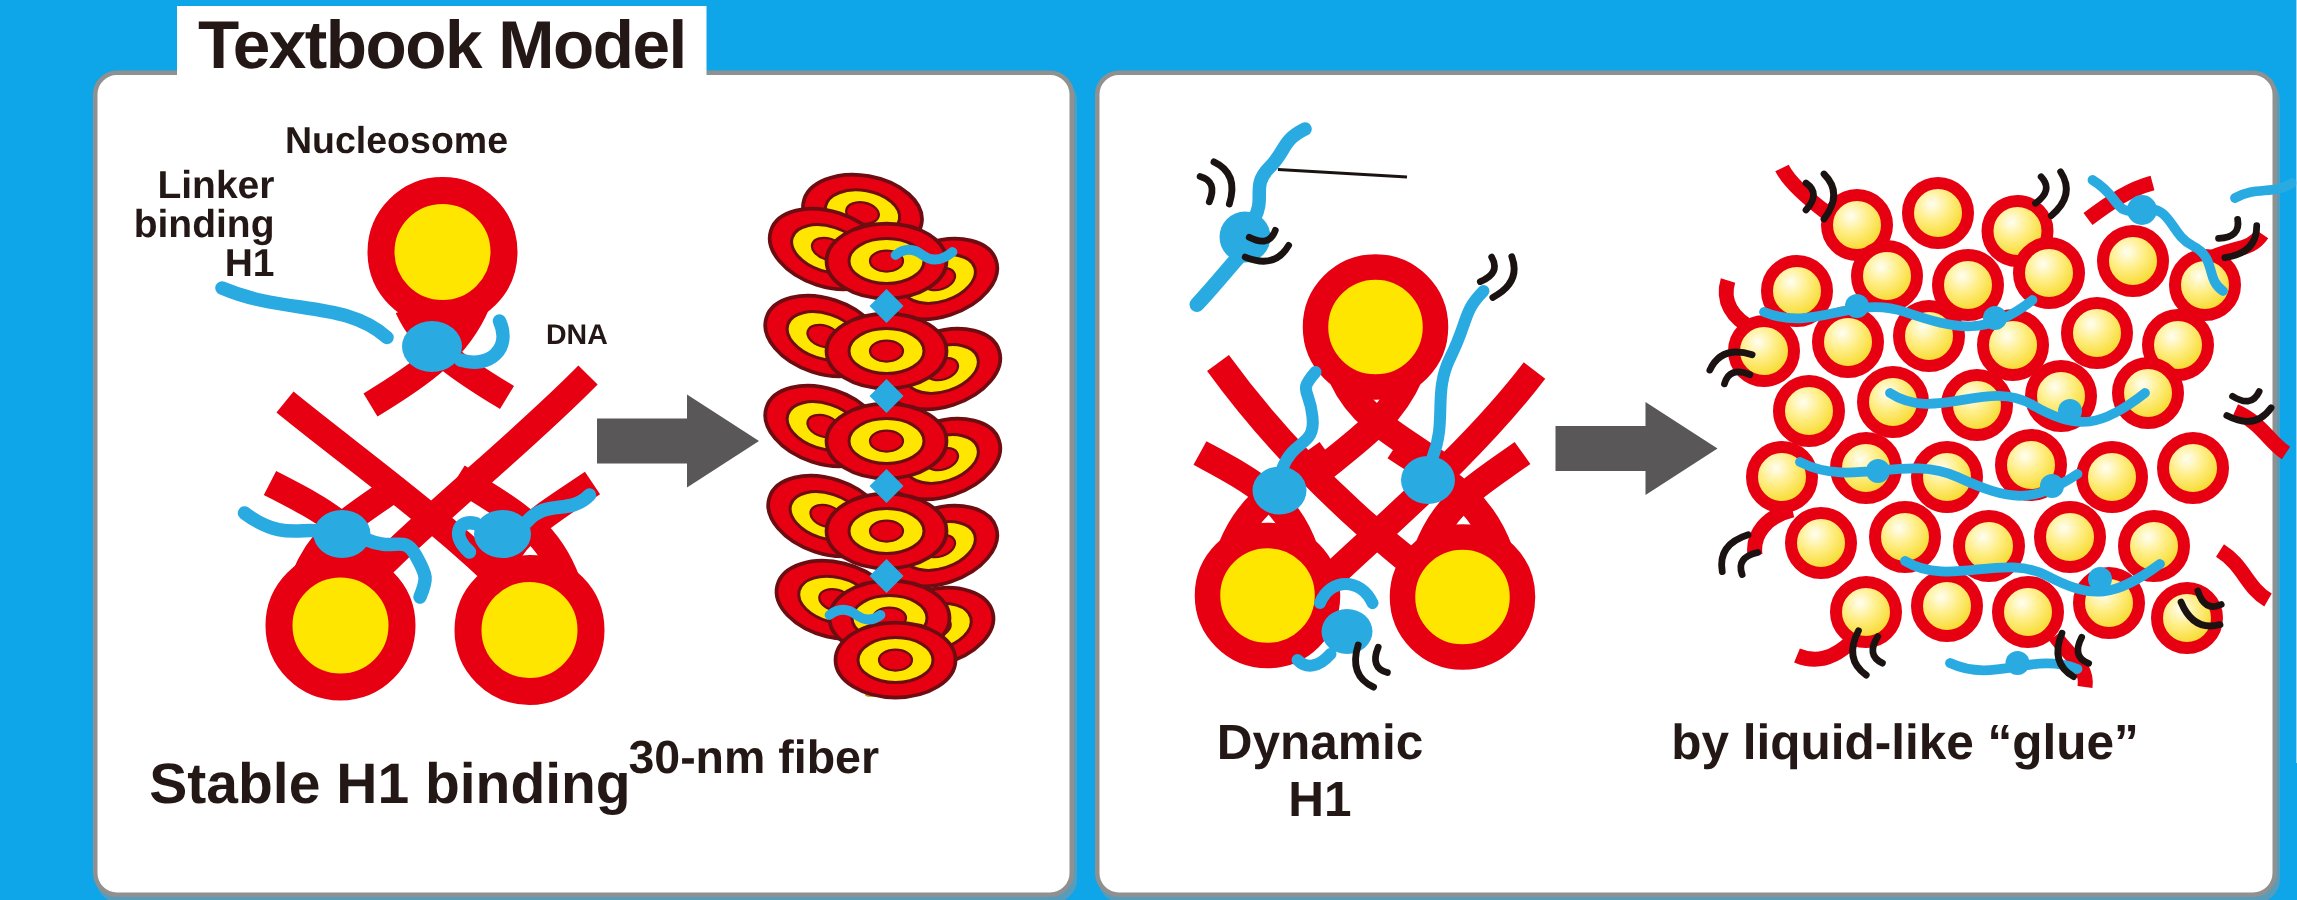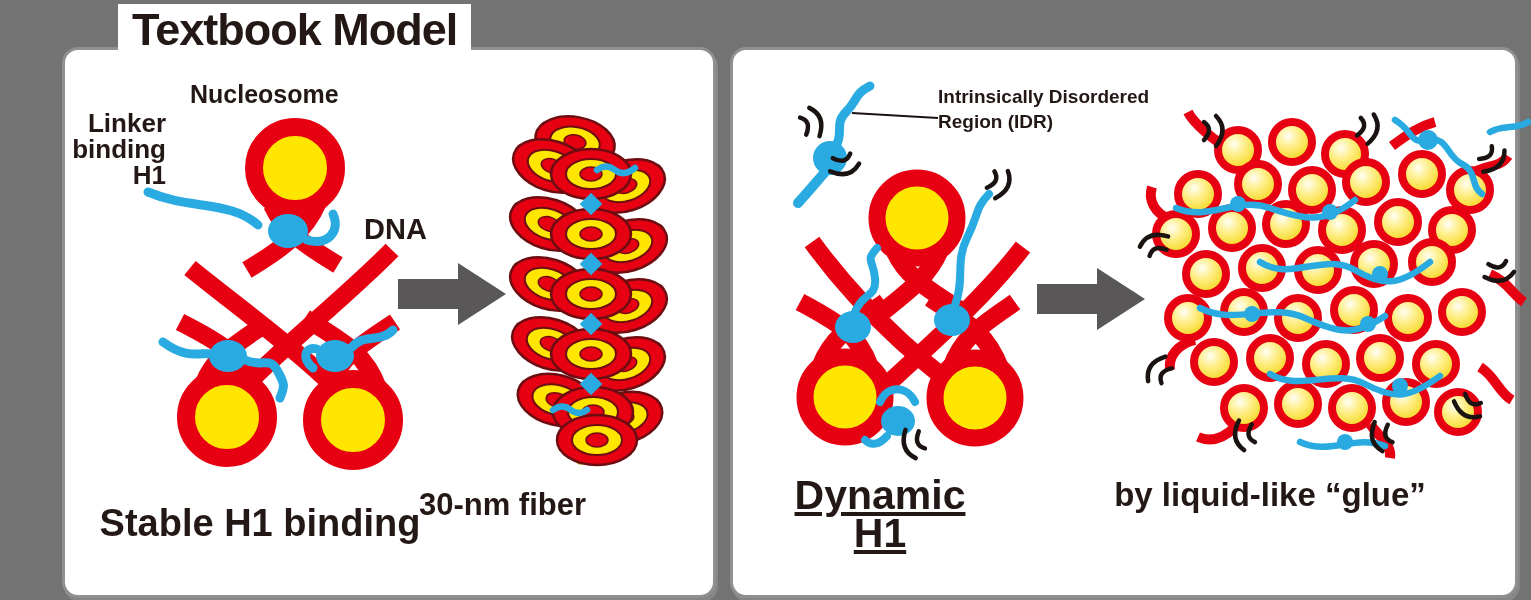--- a/index.html
+++ b/index.html
@@ -1,16 +1,16 @@
 <!DOCTYPE html>
 <html><head>
 <meta charset="utf-8">
 <style>
   html,body{margin:0;padding:0;background:#fff;}
-  .stage{position:relative;width:1531px;height:600px;background:#737373;overflow:hidden;
+  .stage{position:relative;width:1531px;height:600px;background:#0ea5e9;overflow:hidden;
          font-family:"Liberation Sans",sans-serif;color:#231815;}
   .panel{position:absolute;top:47px;height:545px;border:3px solid #8f9090;border-radius:16px;
          background:#fff;box-shadow:2px 4px 0 rgba(150,150,151,.55);}
   .panel-title{position:absolute;top:4px;font-size:45px;font-weight:700;letter-spacing:-1px;
                background:#fff;padding:0 14px;white-space:nowrap;z-index:5;color:#231815;}
   .lbl{position:absolute;font-weight:700;color:#231815;z-index:4;}
   .caption{position:absolute;font-weight:700;text-align:center;color:#231815;z-index:4;}
   svg{position:absolute;overflow:visible;}
   .strand{stroke:#e60012;stroke-width:18;fill:none;}
   .strand-thin{stroke:#e60012;stroke-width:10;fill:none;}
@@ -40,27 +40,27 @@
         <ellipse rx="11" ry="7" fill="#e60012" stroke="#6d0d12" stroke-width="1.5"></ellipse>
       </g>
     </defs>
   </svg>
 
   <div class="panel" style="left:62px;width:648px;"></div>
   <div class="panel-title" style="left:118px;">Textbook Model</div>
 
   <div class="lbl" style="left:190px;top:80px;width:220px;font-size:25px;text-align:left;">Nucleosome</div>
 
-  <div class="lbl" style="left:48px;top:110px;width:118px;font-size:26px;line-height:26px;text-align:right;">
+  <div class="lbl" style="left:65px;top:110px;width:118px;font-size:26px;line-height:26px;text-align:right;">
     <div>Linker</div>
     <div>binding</div>
     <div>H1</div>
   </div>
 
-  <div class="lbl" style="left:364px;top:213px;font-size:29px;">DNA</div>
+  <div class="lbl" style="left:364px;top:213px;font-size:19px;">DNA</div>
 
   <svg style="left:95px;top:118px;" width="330" height="365" viewBox="0 0 330 365">
     <g>
       <path class="strand" d="M 95 150 C 150 195, 230 250, 277 310"></path>
       <path class="strand" d="M 297 132 C 240 190, 165 245, 120 302"></path>
       <path class="strand" d="M 177 87 C 190 115, 215 130, 243 147"></path>
       <path class="strand" d="M 223 84 C 210 115, 185 132, 152 152"></path>
       <path class="strand" d="M 108 267 C 120 237, 140 227, 173 204"></path>
       <path class="strand" d="M 157 269 C 145 234, 120 222, 85 204"></path>
       <path class="strand" d="M 234 270 C 246 237, 266 227, 300 204"></path>
@@ -127,24 +127,20 @@
 
   <svg style="left:790px;top:68px;" width="160" height="150" viewBox="0 0 160 150">
     <line x1="62" y1="45" x2="148" y2="50" stroke="#1a1311" stroke-width="2"></line>
     <path class="h1tail" style="stroke-width:10" d="M 8 135 C 20 122, 28 112, 36 103"></path>
     <path class="h1tail" d="M 46 78 C 54 64, 44 56, 56 44 S 64 26, 80 18"></path>
     <circle cx="40" cy="90" r="17" fill="#29abe2"></circle>
     <use href="#vib" transform="translate(8,44) rotate(-20)"></use>
     <use href="#vib" transform="translate(66,84) rotate(75)"></use>
   </svg>
 
-  <div class="lbl" style="left:938px;top:84px;font-size:19px;line-height:25px;">
-    <div>Intrinsically Disordered</div>
-    <div>Region (IDR)</div>
-  </div>
 
   <svg style="left:775px;top:150px;" width="300" height="335" viewBox="0 0 300 335">
     <g>
       <path class="strand" d="M 37 92 C 90 165, 160 225, 216 262"></path>
       <path class="strand" d="M 248 97 C 200 160, 130 215, 88 258"></path>
       <path class="strand" d="M 120 102 C 132 128, 155 140, 185 160"></path>
       <path class="strand" d="M 165 100 C 152 130, 128 145, 100 168"></path>
       <path class="strand" d="M 46 215 C 58 185, 78 175, 110 152"></path>
       <path class="strand" d="M 95 217 C 83 182, 58 170, 25 152"></path>
       <path class="strand" d="M 176 218 C 188 185, 208 175, 240 152"></path>
@@ -245,20 +241,20 @@
       <use href="#vib" transform="translate(356,30) rotate(45)"></use>
       <use href="#vib" transform="translate(372,148) rotate(80)"></use>
       <use href="#vib" transform="translate(4,146) rotate(250)"></use>
       <use href="#vib" transform="translate(18,276) rotate(215)"></use>
       <use href="#vib" transform="translate(116,336) rotate(170)"></use>
       <use href="#vib" transform="translate(254,336) rotate(165)"></use>
       <use href="#vib" transform="translate(346,294) rotate(120)"></use>
     </g>
   </svg>
 
-  <div class="caption" style="left:790px;top:476px;width:180px;font-size:41px;line-height:38px;text-decoration:underline;">
+  <div class="caption" style="left:790px;top:476px;width:180px;font-size:33px;line-height:38px;">
     <div>Dynamic H1</div>
   </div>
   <div class="caption" style="left:1040px;top:476px;width:460px;font-size:33px;line-height:38px;">
     <div>by liquid-like “glue”</div>
   </div>
 
 </div>
 
 </body></html>

